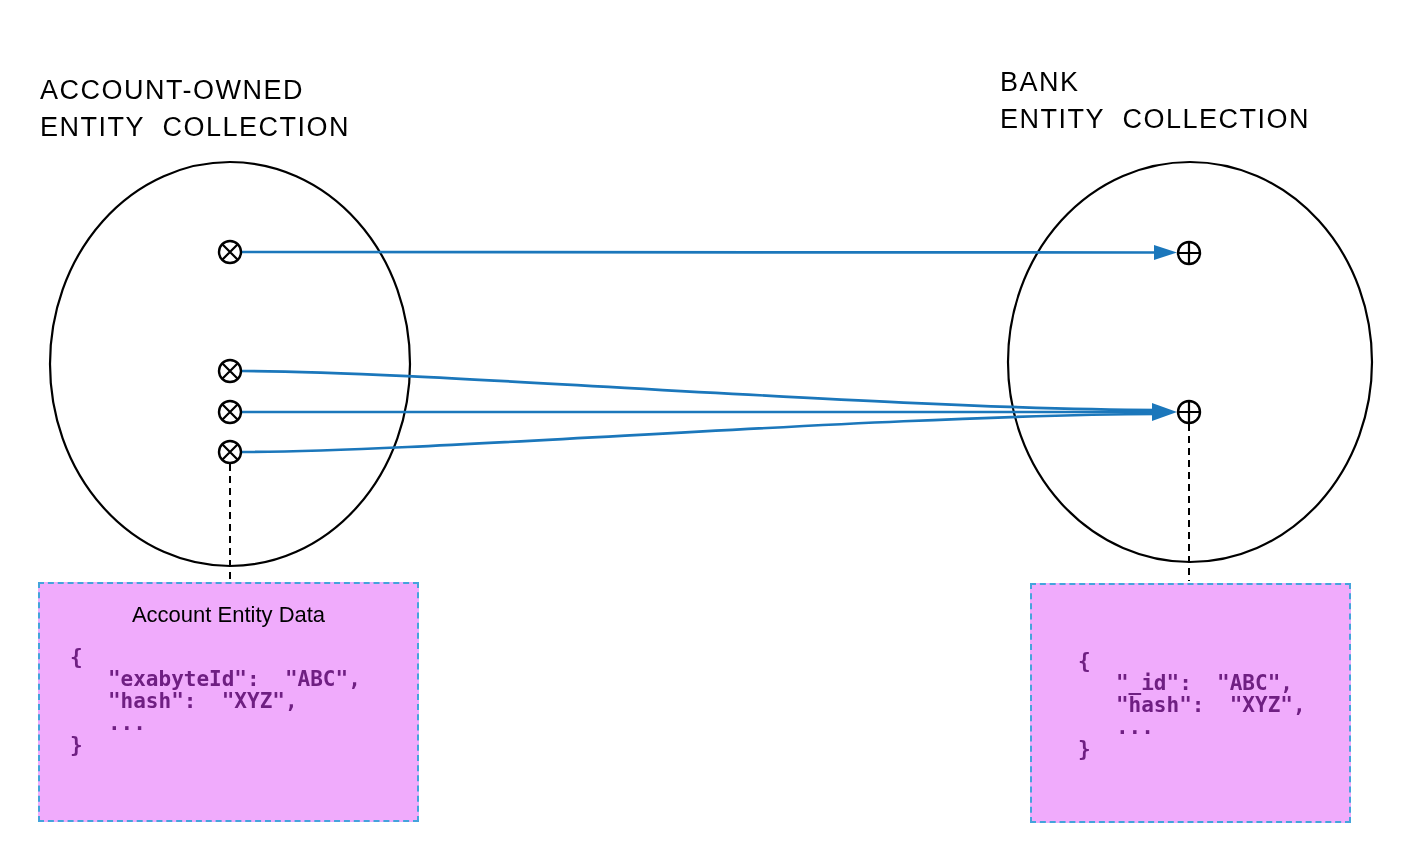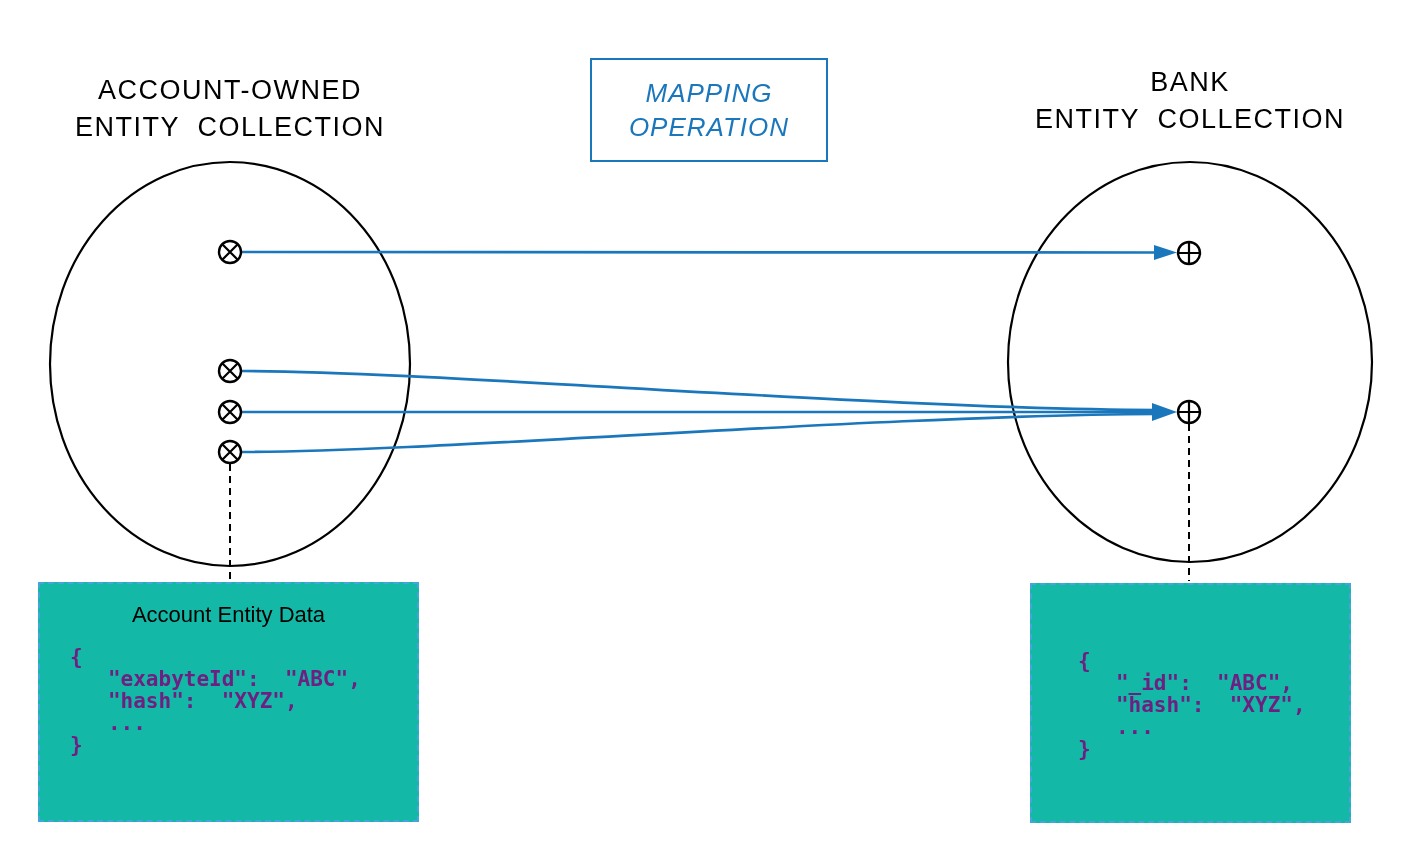--- a/index.html
+++ b/index.html
@@ -12,26 +12,26 @@
   #stage{
     position:relative;
     width:1410px;height:865px;
     background:#ffffff;
     font-family:"Liberation Sans", sans-serif;
     overflow:hidden;
   }
   #shape-layer{position:absolute;left:0;top:0;width:1410px;height:865px;}
   .collection-title{
     position:absolute;
-    text-align:center;
     white-space:pre-wrap;
     font-size:27px;
     line-height:37px;
     letter-spacing:1.5px;
     color:var(--ink-black);
+    padding-left:40px;
   }
   #left-collection-title{left:0;top:72px;width:460px;}
   #right-collection-title{left:960px;top:64px;width:460px;}
   #mapping-box{
     position:absolute;
     left:590px;top:58px;width:238px;height:104px;
     border:2px solid var(--accent-blue);
     box-sizing:border-box;
     display:flex;align-items:center;justify-content:center;
   }
@@ -41,21 +41,21 @@
     font-style:italic;
     letter-spacing:1px;
     text-align:center;
     white-space:pre-wrap;
     color:var(--accent-blue);
   }
   .data-box{
     position:absolute;
     border:2px dashed var(--dashed-blue);
     box-sizing:border-box;
-    background:#14b8a6;
+    background:#f0abfc;
   }
   #left-data-box{left:38px;top:582px;width:381px;height:240px;}
   #right-data-box{left:1030px;top:583px;width:321px;height:240px;}
   .data-box-title{
     position:absolute;
     left:0;top:18px;width:100%;
     text-align:center;
     font-size:22px;
     color:var(--ink-black);
   }
@@ -125,24 +125,20 @@
       <path class="point-glyph" d="M 1178 412 L 1200 412 M 1189 401 L 1189 423"></path>
     </g>
   </svg>
 
   <div class="collection-title" id="left-collection-title">ACCOUNT-OWNED
 ENTITY  COLLECTION</div>
 
   <div class="collection-title" id="right-collection-title">BANK
 ENTITY  COLLECTION</div>
 
-  <div id="mapping-box">
-    <div class="mapping-label">MAPPING
-OPERATION</div>
-  </div>
 
   <div class="data-box" id="left-data-box">
     <div class="data-box-title">Account Entity Data</div>
     <pre class="json-code">{
    "exabyteId":  "ABC",
    "hash":  "XYZ",
    ...
 }</pre>
   </div>
 

